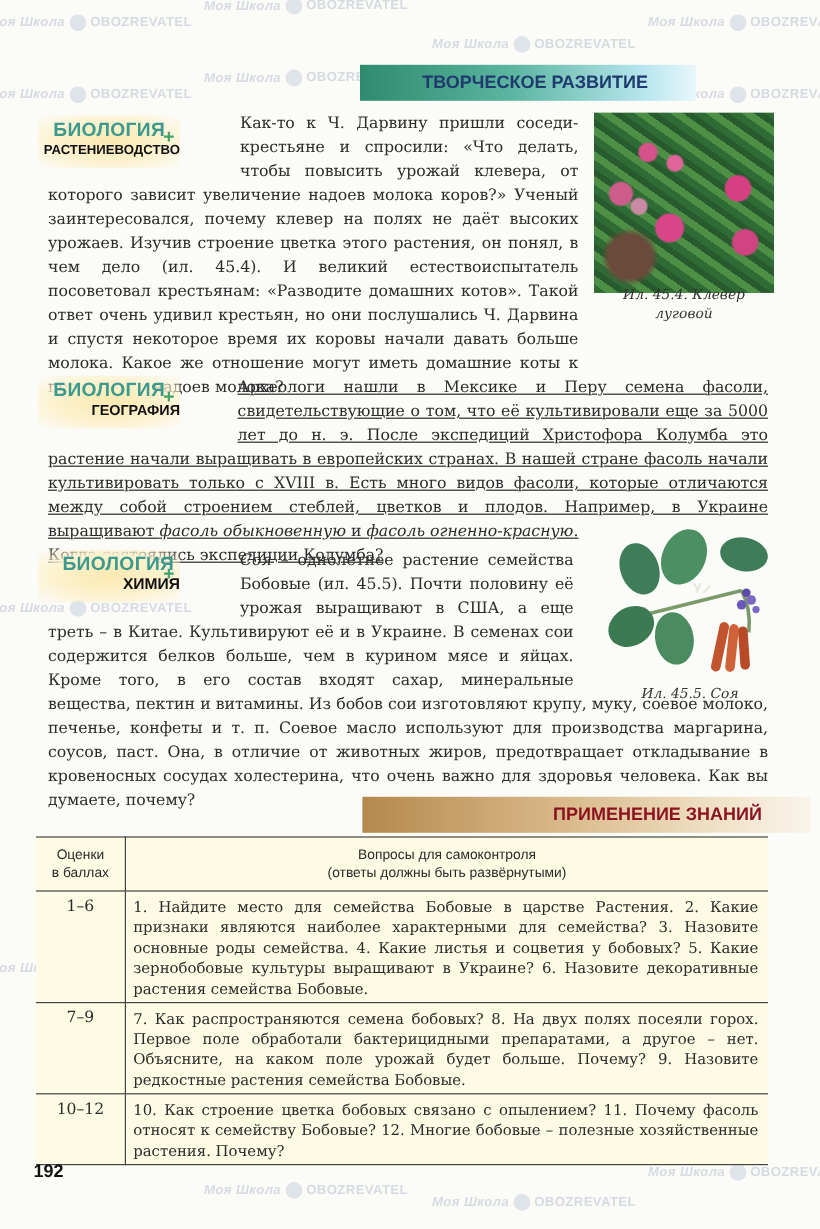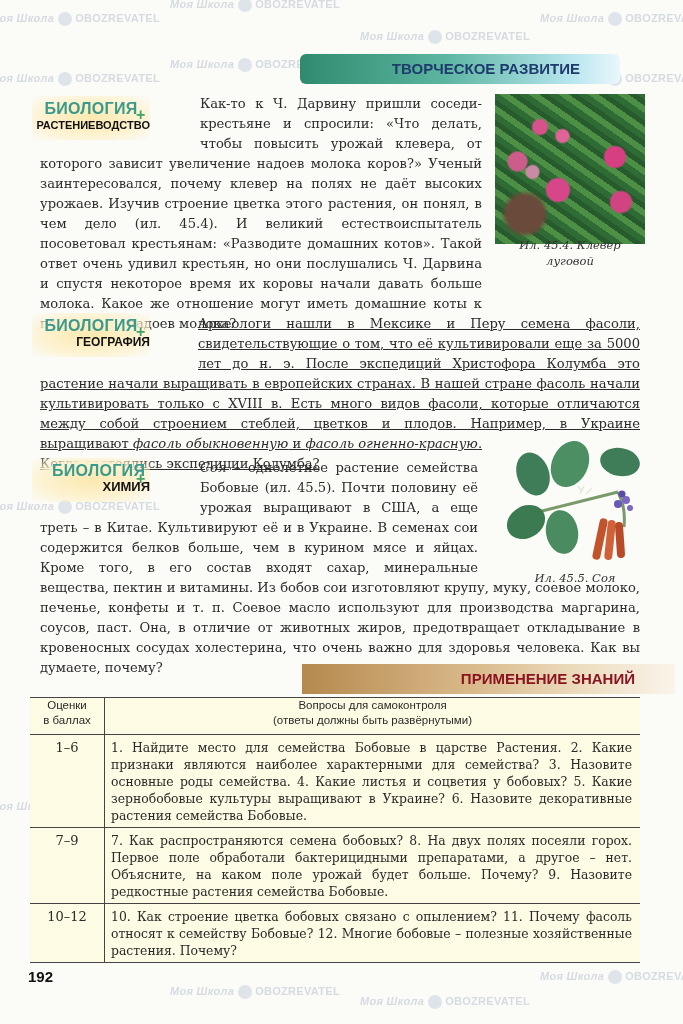--- a/index.html
+++ b/index.html
@@ -18,23 +18,22 @@
   .wm b { display: inline-block; width: 14px; height: 14px; border-radius: 50%;
     background: #dfe4ea; vertical-align: middle; margin-right: 3px; }
 
   .banner {
     position: absolute; height: 30px;
     font-family: "Liberation Sans", sans-serif; font-weight: bold;
     font-size: 15px; text-align: right; line-height: 30px; padding-right: 40px;
     box-sizing: border-box;
   }
   .banner-creative {
-    left: 300px; top: 54px; width: 320px; color: #1f3b6e;
+    left: 300px; top: 54px; width: 280px; color: #1f3b6e;
     background: linear-gradient(90deg, #2f8a6e 0%, #5bb5a0 45%, #b8e6ef 85%, #e9f7fb 100%);
-    border-radius: 6px;
   }
   .banner-apply {
     left: 302px; top: 664px; width: 373px; color: #8b1420;
     background: linear-gradient(90deg, #b5894e 0%, #d9b98a 45%, #f0e2c8 80%, #faf4ea 100%);
   }
 
   .tag {
     position: absolute; width: 118px; height: 44px;
     background: radial-gradient(ellipse at center, #fbe9b0 0%, #fdf2cf 55%, rgba(253,246,220,0) 100%);
     font-family: "Liberation Sans", sans-serif; font-weight: bold; text-align: center;
@@ -61,21 +60,21 @@
   table.qt {
     position: absolute; left: 30px; top: 697px; width: 610px;
     border-collapse: collapse; background: #fdfbe3;
     font-size: 12.4px; line-height: 17px;
   }
   table.qt td, table.qt th {
     border-top: 1.5px solid #444; border-bottom: 1.5px solid #444; vertical-align: top;
   }
   table.qt th {
     font-family: "Liberation Sans", sans-serif; font-weight: normal; font-size: 11.5px;
-    line-height: 15px; padding: 0 4px 6px; text-align: center;
+    line-height: 15px; padding: 8px 4px 6px; text-align: center;
   }
   table.qt .c1 { width: 66px; border-right: 1.5px solid #444; text-align: center; }
   table.qt td.c1 { padding: 4px 2px; font-size: 13px; text-align: center; }
   table.qt td.c2 { padding: 4px 8px 3px 6px; text-align: justify; }
 
   .pagenum {
     position: absolute; left: 28px; top: 968px; font-family: "Liberation Sans", sans-serif;
     font-weight: bold; font-size: 15px; color: #111;
   }
 </style>

